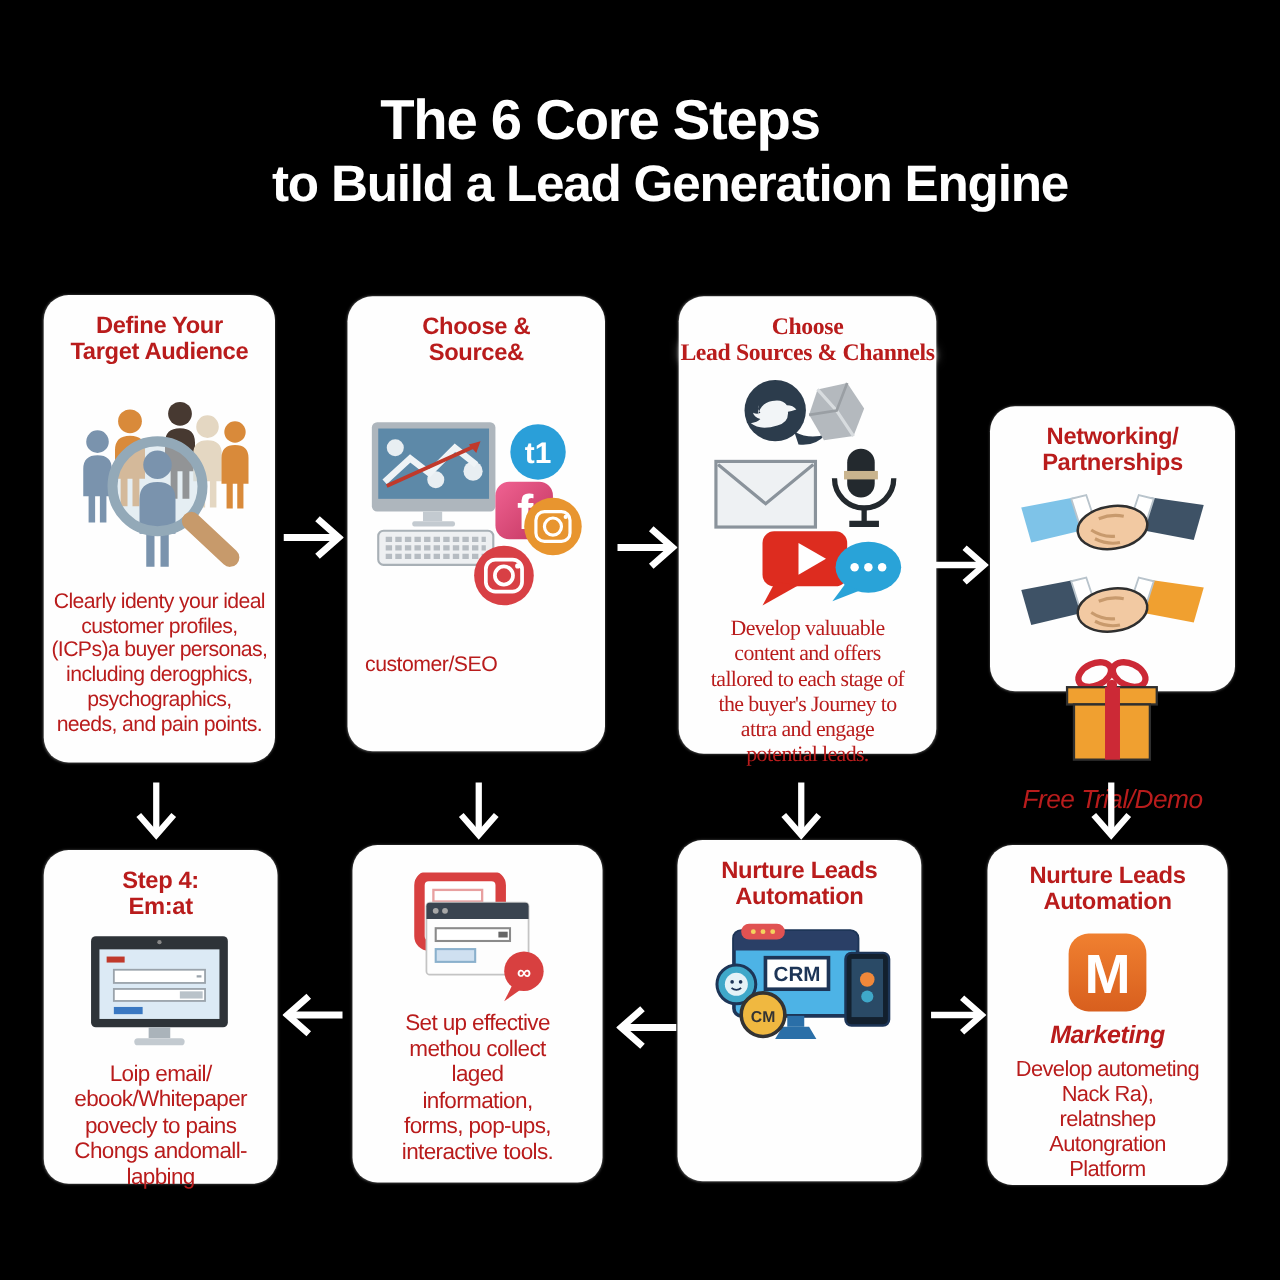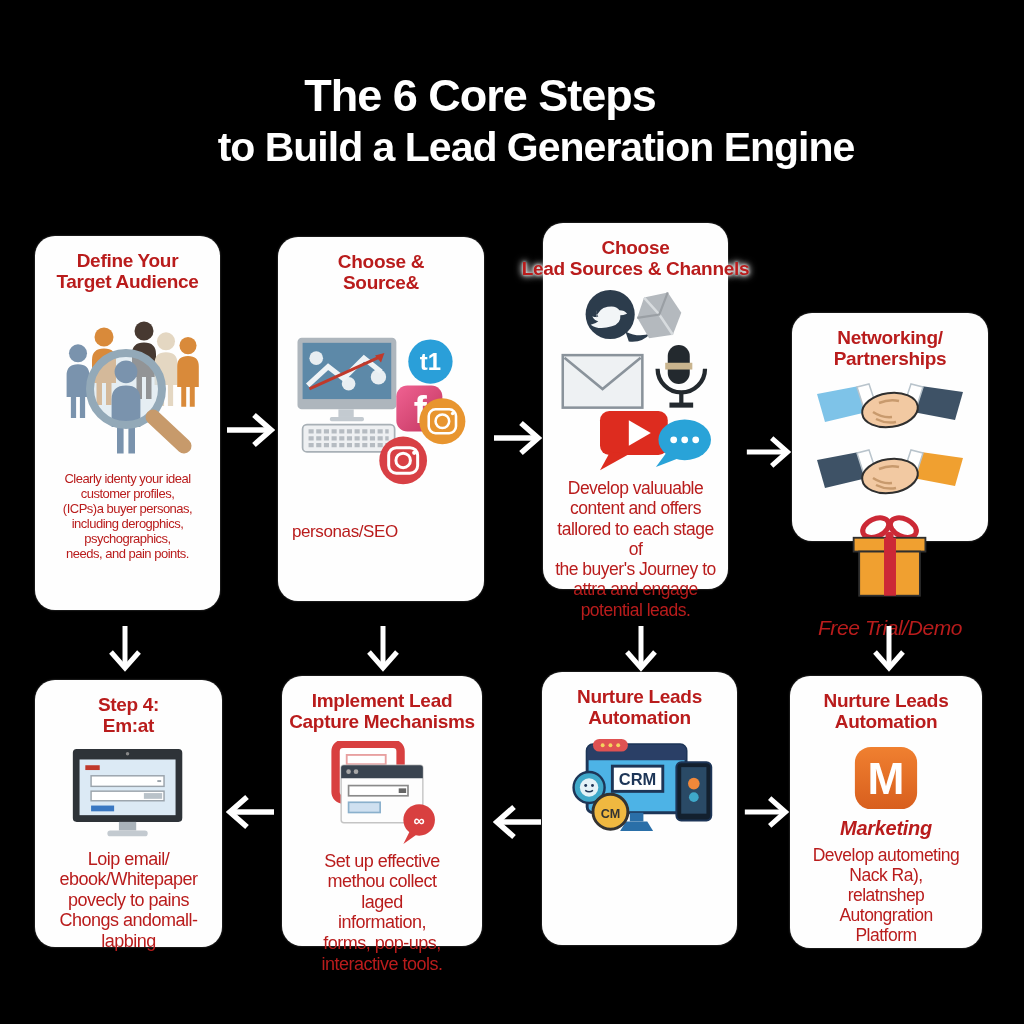--- a/index.html
+++ b/index.html
@@ -7,29 +7,29 @@
          font-family:"Liberation Sans",sans-serif;}
   .main-title{position:absolute;left:0;width:1024px;text-align:center;color:#fff;
               font-weight:bold;letter-spacing:-1px;}
   .main-title.l1{top:70px;font-size:45px;transform:translateX(-32px);}
   .main-title.l2{top:124px;font-size:41px;transform:translateX(24px);}
   .card{position:absolute;background:#fefefe;border-radius:20px;color:#b91c1c;
         display:flex;flex-direction:column;align-items:center;
         padding:14px 6px;box-sizing:border-box;box-shadow:0 0 2px rgba(255,255,255,.35);}
   .card-title{font-weight:bold;font-size:19px;line-height:1.13;text-align:center;
               white-space:pre-line;letter-spacing:-0.3px;}
-  .card-body{font-size:13px;line-height:1.16;text-align:center;white-space:pre-line;
+  .card-body{font-size:17px;line-height:1.16;text-align:center;white-space:pre-line;
              letter-spacing:-0.5px;margin-top:6px;}
   .card-caption{font-size:17px;letter-spacing:-0.4px;}
   .icon-wrap{flex:0 0 auto;}
   
   .c1{left:35px;top:236px;width:185px;height:374px;}
   .c2{left:278px;top:237px;width:206px;height:364px;gap:38px;}
-  .c3{left:543px;top:223px;width:185px;height:366px;}
-  .c4{left:792px;top:313px;width:196px;height:228px;}
+  .c3{left:543px;top:237px;width:206px;height:366px;font-family:Liberation Serif, serif;}
+  .c4{left:792px;top:325px;width:196px;height:228px;}
   .c5{left:35px;top:680px;width:187px;height:267px;justify-content:space-between;}
   .c6{left:282px;top:676px;width:200px;height:270px;}
   .c7{left:542px;top:672px;width:195px;height:273px;}
   .c8{left:790px;top:676px;width:192px;height:272px;}
   .c3 .card-title{width:236px;margin-left:-20px;margin-right:-20px;
                   text-shadow:0 0 3px #fff,0 0 6px #fff,0 0 9px #fff;}
   .c2 .card-caption{align-self:flex-start;margin-left:8px;margin-top:-4px;}
   .c4 .card-caption,.c8 .card-caption{font-size:21px;font-style:italic;}
   .c4 .card-caption{margin-top:12px;}
   .c8 .card-caption{font-size:20px;font-weight:bold;letter-spacing:-0.3px;margin-top:6px;}
@@ -115,21 +115,21 @@
         <circle cx="172" cy="100" r="8" fill="none" stroke="#fff" stroke-width="3"></circle>
         <circle cx="184" cy="91" r="2" fill="#fff"></circle>
       </g>
       <g>
         <circle cx="126" cy="146" r="28" fill="#d84045"></circle>
         <rect x="109" y="131" width="34" height="30" rx="9" fill="none" stroke="#fff" stroke-width="3.5"></rect>
         <circle cx="126" cy="146" r="8.5" fill="none" stroke="#fff" stroke-width="3.5"></circle>
         <circle cx="139" cy="137" r="2.5" fill="#fff"></circle>
       </g>
     </svg>
-    <div class="card-caption">personas/SEO</div>
+    <div class="card-caption">customer/SEO</div>
   </div>
 
   <div class="card c3">
     <div class="card-title">Choose
 Lead Sources &amp; Channels</div>
     <svg class="icon-wrap" width="172" height="188" viewBox="0 0 185 222" style="margin-top:4px;">
       <g>
         <circle cx="62" cy="36" r="29" fill="#2c3c4c"></circle>
         <path d="M80,56 q16,8 30,2 q-10,12 -26,10 z" fill="#2c3c4c"></path>
         <path d="M46,40 q2,-11 13,-13 q10,-2 14,4 q6,0 9,4 q-5,2 -8,2 q1,10 -10,13 q-16,5 -25,-2 q6,-1 9,-4 q-6,-2 -7,-6 q4,2 7,0 q-3,-3 -2,-7 z" fill="#f2f5f7"></path>
@@ -218,22 +218,20 @@
       <rect x="40" y="87" width="42" height="6" rx="3" fill="#c3cad0"></rect>
     </svg>
     <div class="card-body">Loip email/
 ebook/Whitepaper
 povecly to pains
 Chongs andomall-
 lapbing</div>
   </div>
 
   <div class="card c6">
-    <div class="card-title">Implement Lead
-Capture Mechanisms</div>
     <svg class="icon-wrap" width="136" height="104" viewBox="0 0 140 112" style="margin-top:8px;">
       <rect x="20" y="3" width="70" height="60" rx="8" fill="#fff" stroke="#d84040" stroke-width="9"></rect>
       <rect x="32" y="15" width="42" height="10" fill="#fff" stroke="#e8a0a0" stroke-width="2"></rect>
       <g>
         <rect x="26" y="26" width="88" height="62" rx="3" fill="#fdfdfd" stroke="#c4c4c4" stroke-width="1.5"></rect>
         <path d="M26,40 v-11 a3,3 0 0 1 3,-3 h82 a3,3 0 0 1 3,3 v11 z" fill="#3a4450"></path>
         <circle cx="34" cy="33" r="2.5" fill="#a8a8a8"></circle>
         <circle cx="42" cy="33" r="2.5" fill="#a8a8a8"></circle>
         <rect x="34" y="48" width="64" height="11" fill="#fff" stroke="#8a8a8a" stroke-width="1.8"></rect>
         <rect x="88" y="51" width="8" height="5" fill="#666"></rect>

